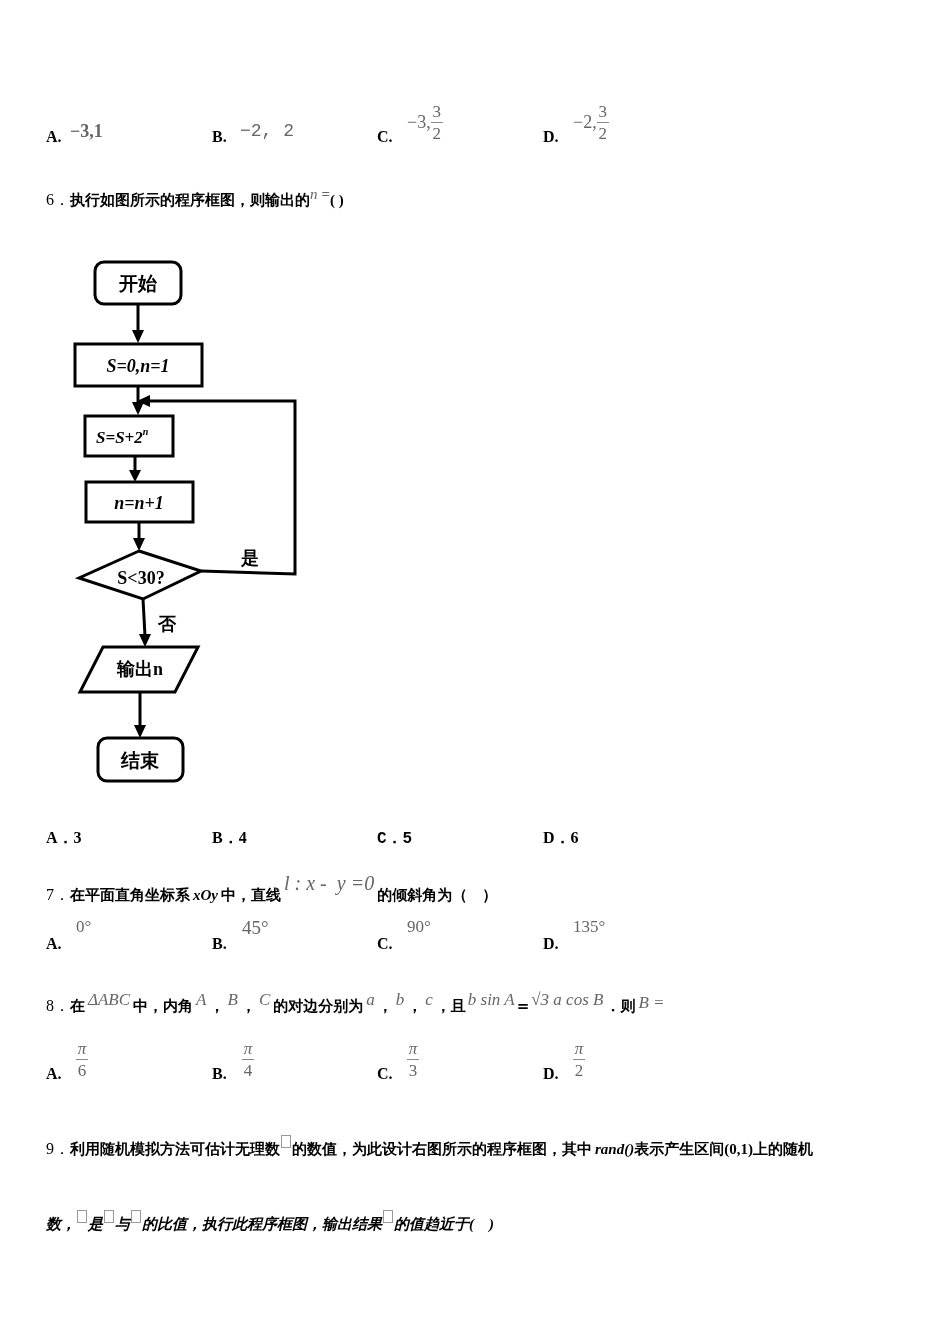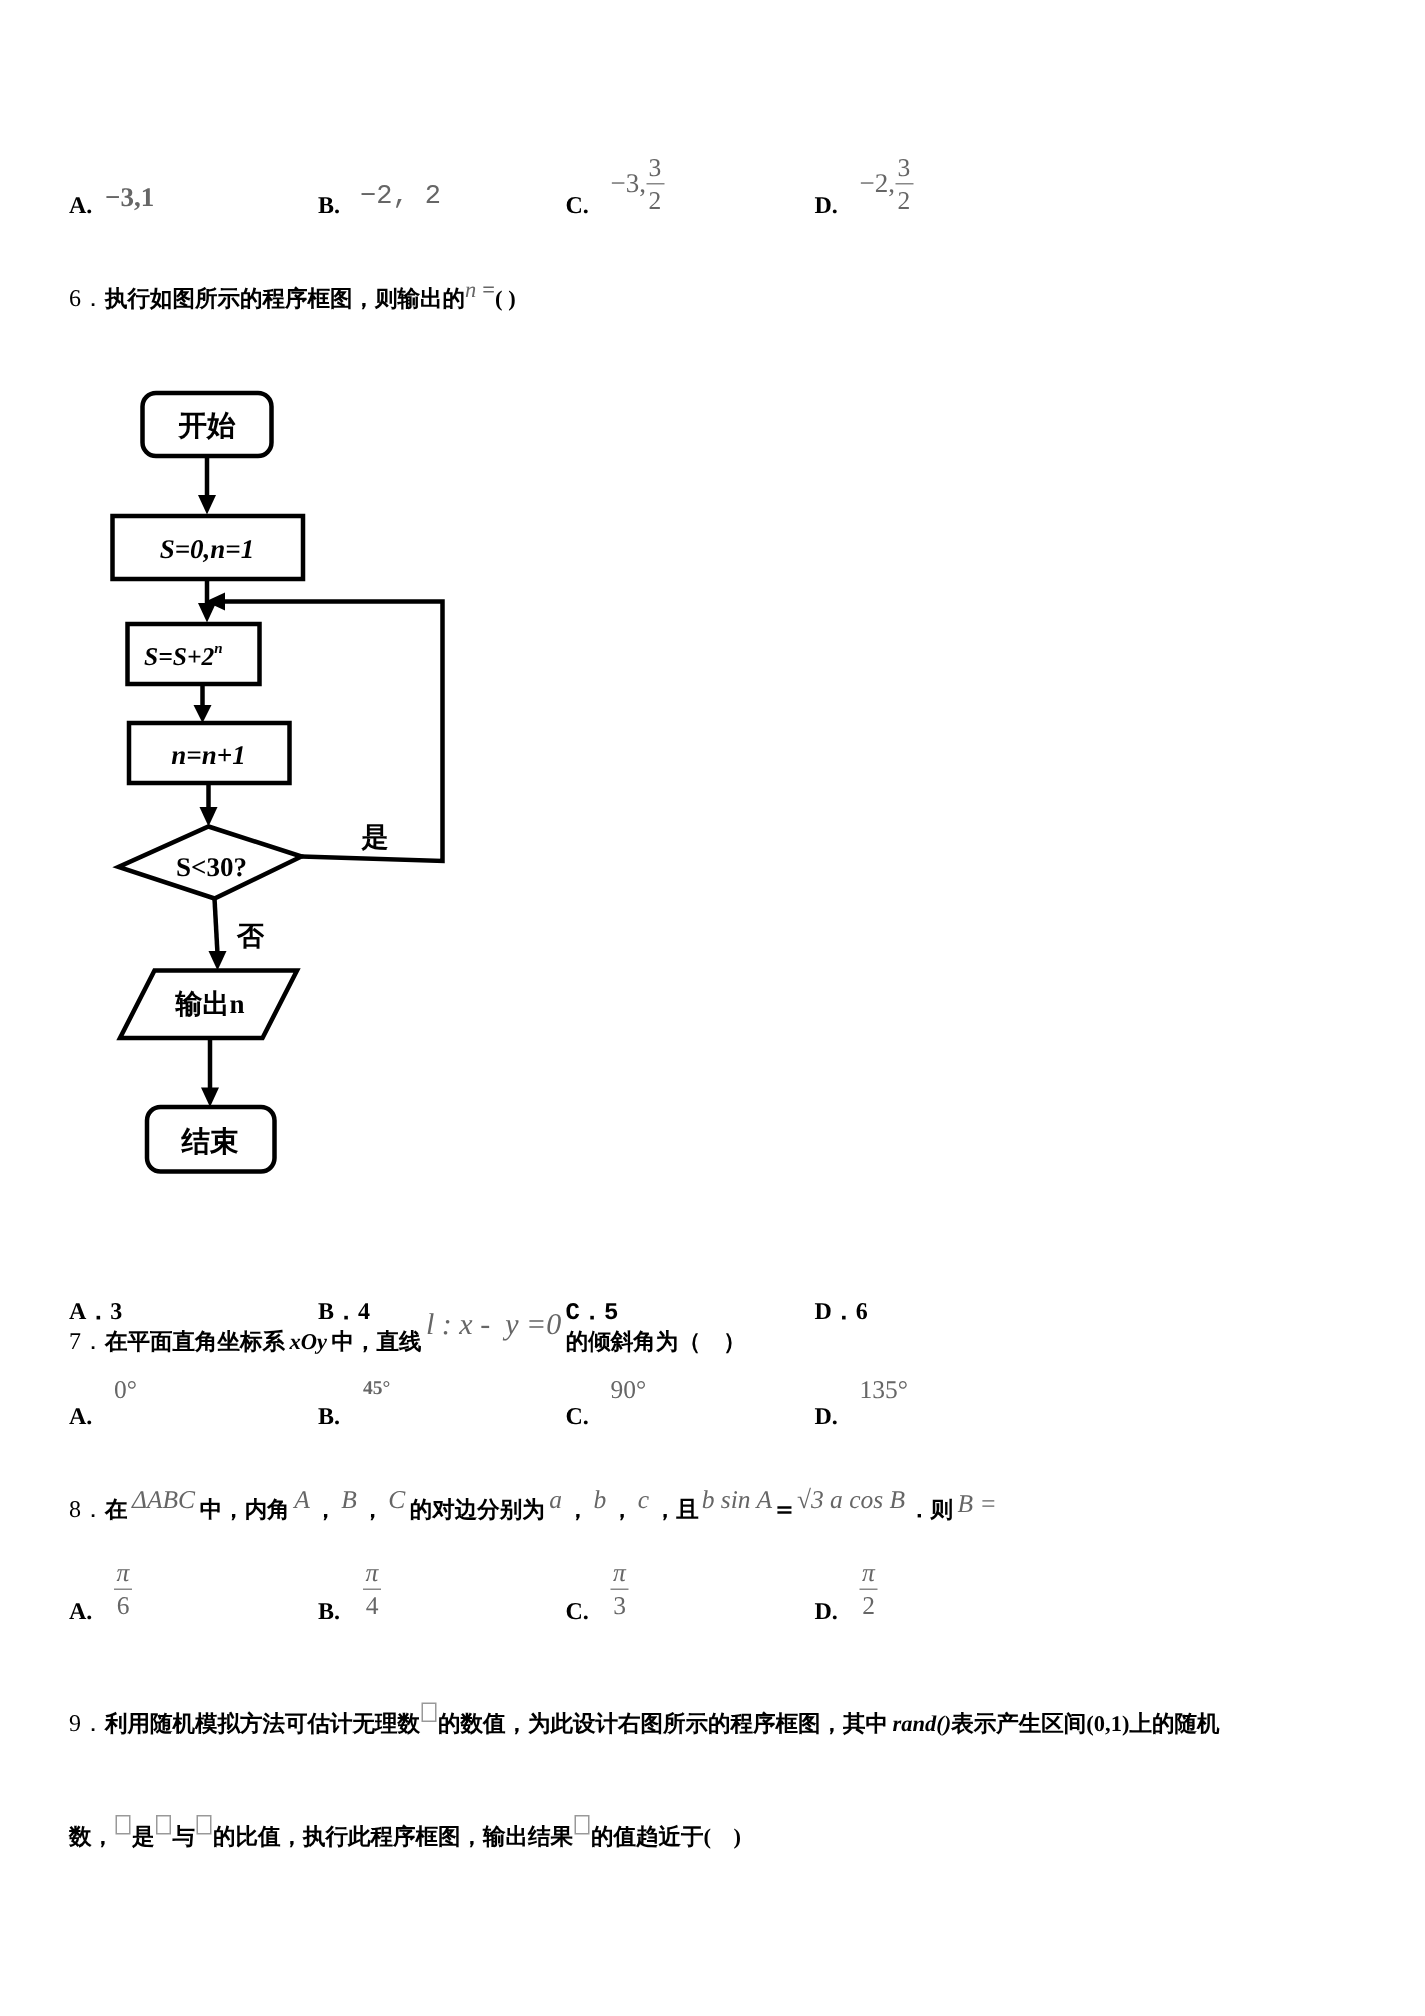--- a/index.html
+++ b/index.html
@@ -104,39 +104,39 @@
     <text x="140" y="675" text-anchor="middle" font-size="18" font-weight="bold">输出n</text>
 
     <line x1="140" y1="692" x2="140" y2="727" stroke="#000" stroke-width="3"></line>
     <path d="M134,725 L146,725 L140,738 Z" fill="#000"></path>
 
     <rect x="98" y="738" width="85" height="43" rx="9" ry="9" fill="#fff" stroke="#000" stroke-width="3"></rect>
     <text x="140" y="767" text-anchor="middle" font-size="19" font-weight="bold">结束</text>
   </svg>
 </div>
 
-<div class="abs" style="top:864px;left:0;width:751px;height:20px;">
+<div class="abs" style="top:828px;left:0;width:751px;height:20px;">
   <div class="abs opt-label" style="left:46px;"><span>A．</span><span>3</span></div>
   <div class="abs opt-label" style="left:212px;"><span>B．</span><span>4</span></div>
   <div class="abs opt-label" style="left:377px;font-family:Liberation Mono, monospace;"><span>C．</span><span>5</span></div>
   <div class="abs opt-label" style="left:543px;"><span>D．</span><span>6</span></div>
 </div>
 
 <div class="abs q-text" style="left:46px;top:872px;">
   <span class="q-num">7．</span><span>在平面直角坐标系</span><span class="bold-serif" style="font-style:italic;margin:0 3px;">xOy</span><span>中，直线</span><span class="math-i" style="font-weight:normal;font-size:20px;vertical-align:10px;white-space:pre;margin:4px 3px;">l : x -  y =0</span><span>的倾斜角为（　）</span>
 </div>
 
 <div class="abs" style="top:918px;left:0;width:950px;height:36px;">
   <div class="abs" style="left:46px;top:16px;">
     <span class="opt-label">A.</span>
     <span class="math abs" style="left:30px;top:-17px;font-size:17px;">0°</span>
   </div>
   <div class="abs" style="left:212px;top:16px;">
     <span class="opt-label">B.</span>
-    <span class="math abs" style="left:30px;top:-17px;font-size:13px;font-weight:bold;">45°</span>
+    <span class="math abs" style="left:30px;top:-17px;font-size:19px;">45°</span>
   </div>
   <div class="abs" style="left:377px;top:16px;">
     <span class="opt-label">C.</span>
     <span class="math abs" style="left:30px;top:-17px;font-size:17px;">90°</span>
   </div>
   <div class="abs" style="left:543px;top:16px;">
     <span class="opt-label">D.</span>
     <span class="math abs" style="left:30px;top:-17px;font-size:17px;white-space:nowrap;">135°</span>
   </div>
 </div>
@@ -176,15 +176,15 @@
         <span style="font-style:italic;">π</span>
         <span class="bar"></span>
         <span>2</span>
       </span>
   </div>
 </div>
 
 <div class="abs q-text" style="left:46px;top:1135px;">
   <span class="q-num">9．</span><span>利用随机模拟方法可估计无理数</span><span class="ph"></span><span>的数值，为此设计右图所示的程序框图，其中</span><span class="bold-serif" style="margin-left:3px;font-style:italic;">rand()</span><span>表示产生区间</span><span class="bold-serif">(0,1)</span><span>上的随机</span>
 </div>
-<div class="abs q-text" style="left:46px;top:1210px;">
+<div class="abs q-text" style="left:46px;top:1210px;font-style:italic;">
   <span>数，</span><span class="ph"></span><span>是</span><span class="ph"></span><span>与</span><span class="ph"></span><span>的比值，执行此程序框图，输出结果</span><span class="ph"></span><span>的值趋近于</span><span class="bold-serif">(　)</span>
 </div>
 
 </body></html>

